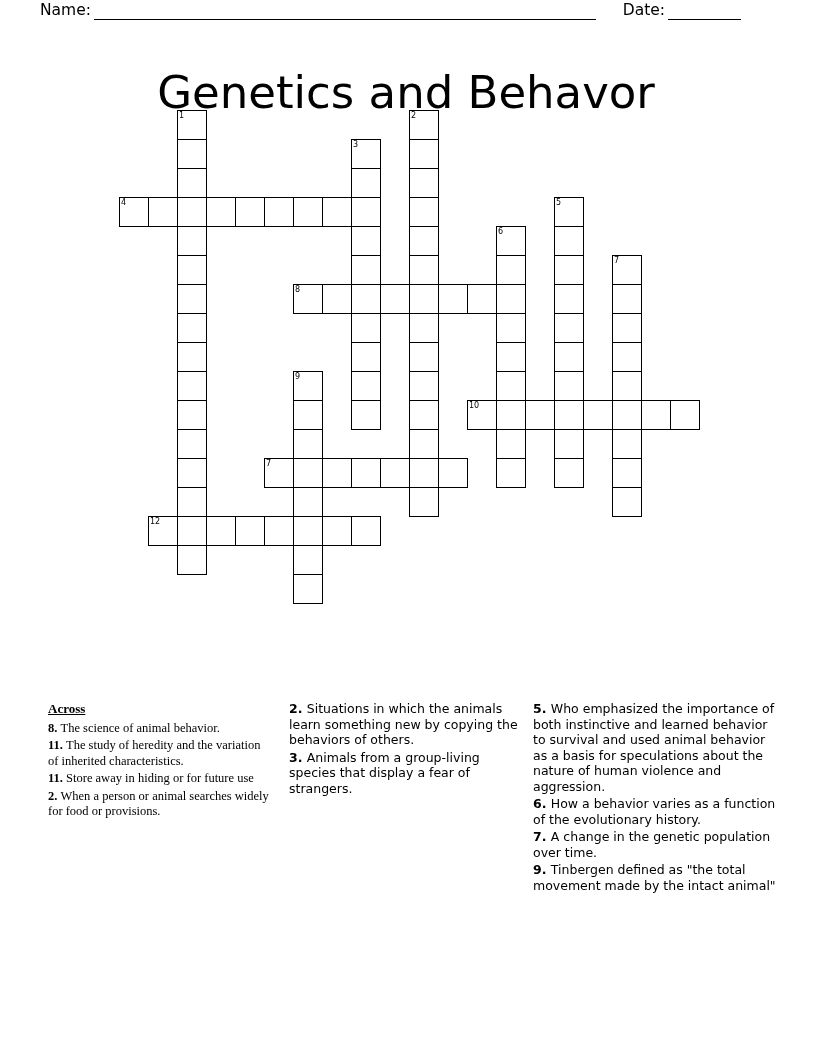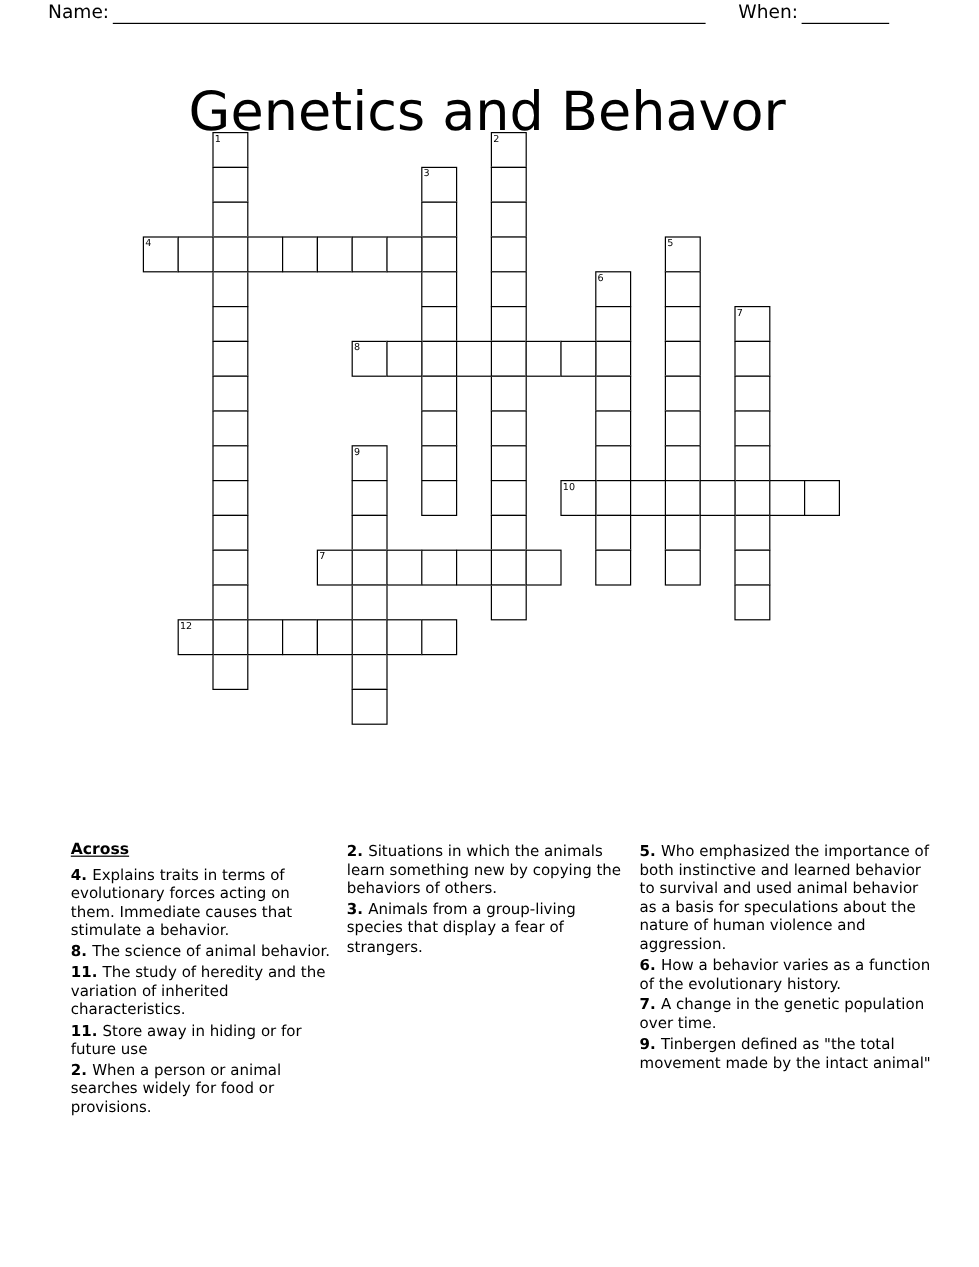--- a/index.html
+++ b/index.html
@@ -59,41 +59,41 @@
     line-height: 10px;
   }
 
   
   .clue-col {
     position: absolute;
     top: 701px;
     font-size: 12.5px;
     line-height: 15.5px;
   }
-  .col-across { left: 59px;  width: 222px; }
+  .col-across { left: 48px;  width: 222px; font-family: Liberation Serif, serif; }
   .col-down-a { left: 289px; width: 236px; }
   .col-down-b { left: 533px; width: 247px; }
   .clue-header {
     font-weight: bold;
     text-decoration: underline;
     font-size: 13px;
     margin-bottom: 4px;
   }
   .clue { margin-bottom: 2px; }
   .clue b { font-weight: bold; }
 </style>
 </head>
 <body>
 
 <div class="page">
 
   <div class="topline">
     <span class="lbl">Name:</span>
     <span class="rule name-rule"></span>
-    <span class="lbl date-lbl">When:</span>
+    <span class="lbl date-lbl">Date:</span>
     <span class="rule date-rule"></span>
   </div>
 
   <h1 class="title">Genetics and Behavor</h1>
 
   <div class="grid">
       <div class="cell" style="left: 58px; top: 0px;">
         <span class="cellnum">1</span>
       </div>
       <div class="cell" style="left: 58px; top: 29px;"></div>
@@ -219,21 +219,20 @@
       <div class="cell" style="left: 87px; top: 406px;"></div>
       <div class="cell" style="left: 116px; top: 406px;"></div>
       <div class="cell" style="left: 145px; top: 406px;"></div>
       <div class="cell" style="left: 203px; top: 406px;"></div>
       <div class="cell" style="left: 232px; top: 406px;"></div>
     </div>
 
   <div class="clue-col col-across">
     <div class="clue-header">Across</div>
     <div>
-        <div class="clue"><b>4. </b>Explains traits in terms of evolutionary forces acting on them. Immediate causes that stimulate a behavior.</div>
         <div class="clue"><b>8. </b>The science of animal behavior.</div>
         <div class="clue"><b>11. </b>The study of heredity and the variation of inherited characteristics.</div>
         <div class="clue"><b>11. </b>Store away in hiding or for future use</div>
         <div class="clue"><b>2. </b>When a person or animal searches widely for food or provisions.</div>
       </div>
   </div>
 
   <div class="clue-col col-down-a">
     <div>
         <div class="clue"><b>2. </b>Situations in which the animals learn something new by copying the behaviors of others.</div>

